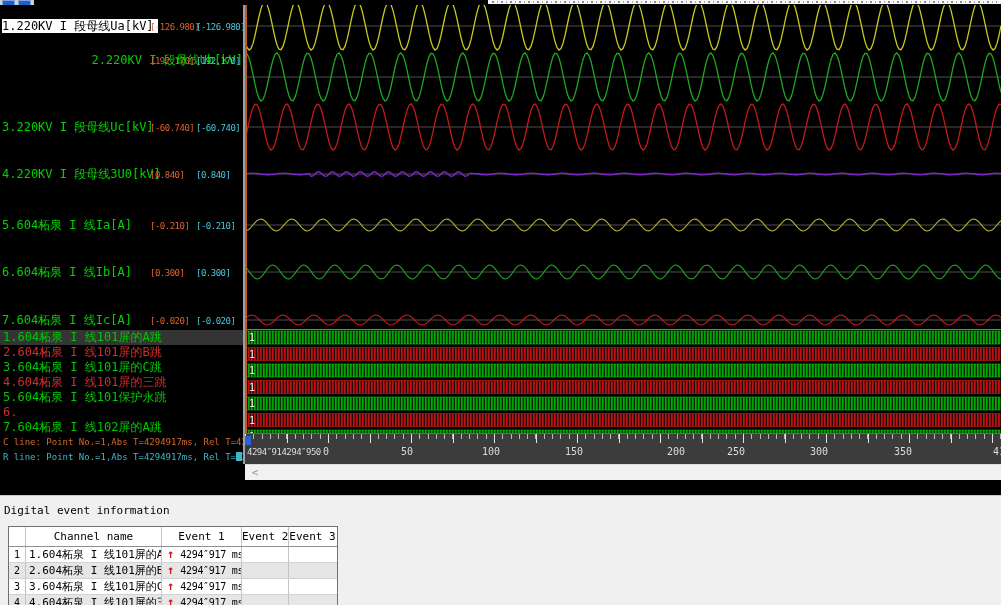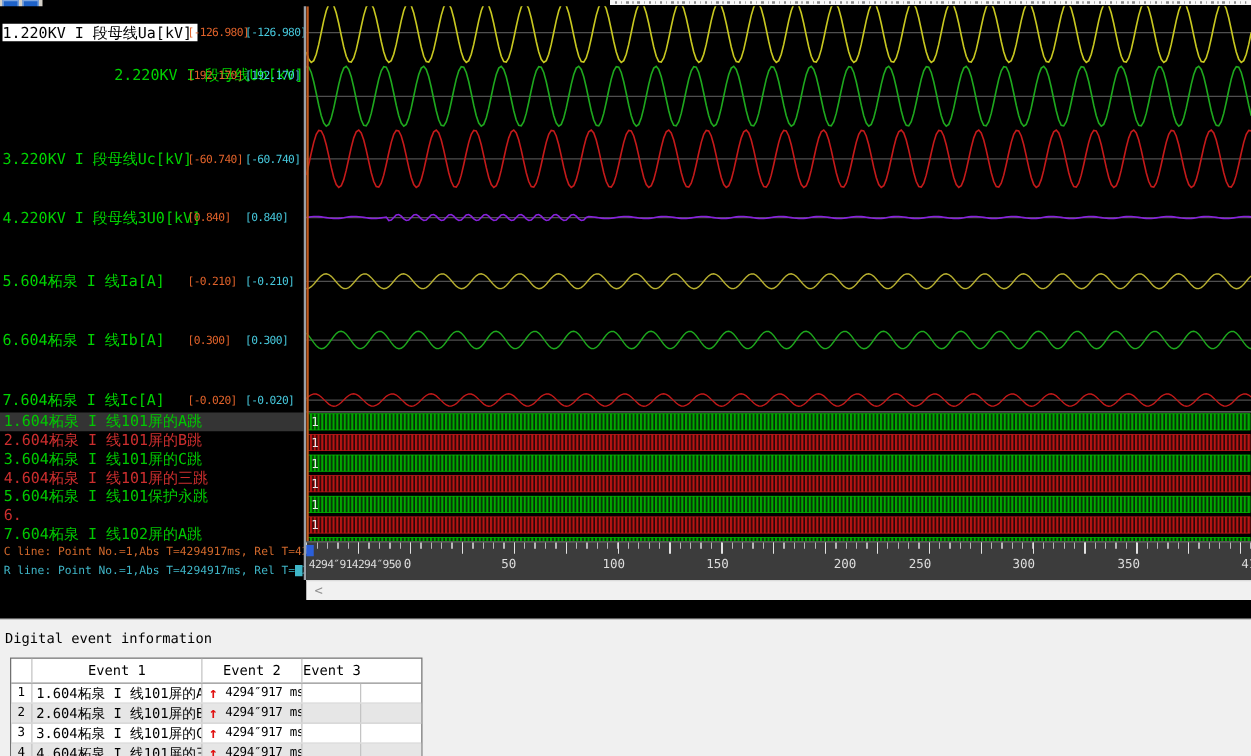--- a/index.html
+++ b/index.html
@@ -192,20 +192,21 @@
 
   <div class="abs" id="h-scrollbar">
     <span id="h-scroll-left">&lt;</span>
   </div>
 
   <div class="abs" id="bottom">
     <div id="event-title">Digital event information</div>
     <div id="event-table">
       <div class="trow head">
         <div class="tcell num"></div>
+        <div class="tcell">Channel name</div>
         <div class="tcell">Event 1</div>
         <div class="tcell">Event 2</div>
         <div class="tcell">Event 3</div>
       </div>
       <div class="trow">
         <div class="tcell num">1</div>
         <div class="tcell name">1.604柘泉 I 线101屏的A跳</div>
         <div class="tcell ev">
             <span class="up-arrow">↑</span>
             <span class="evtime">4294″917 ms</span>

